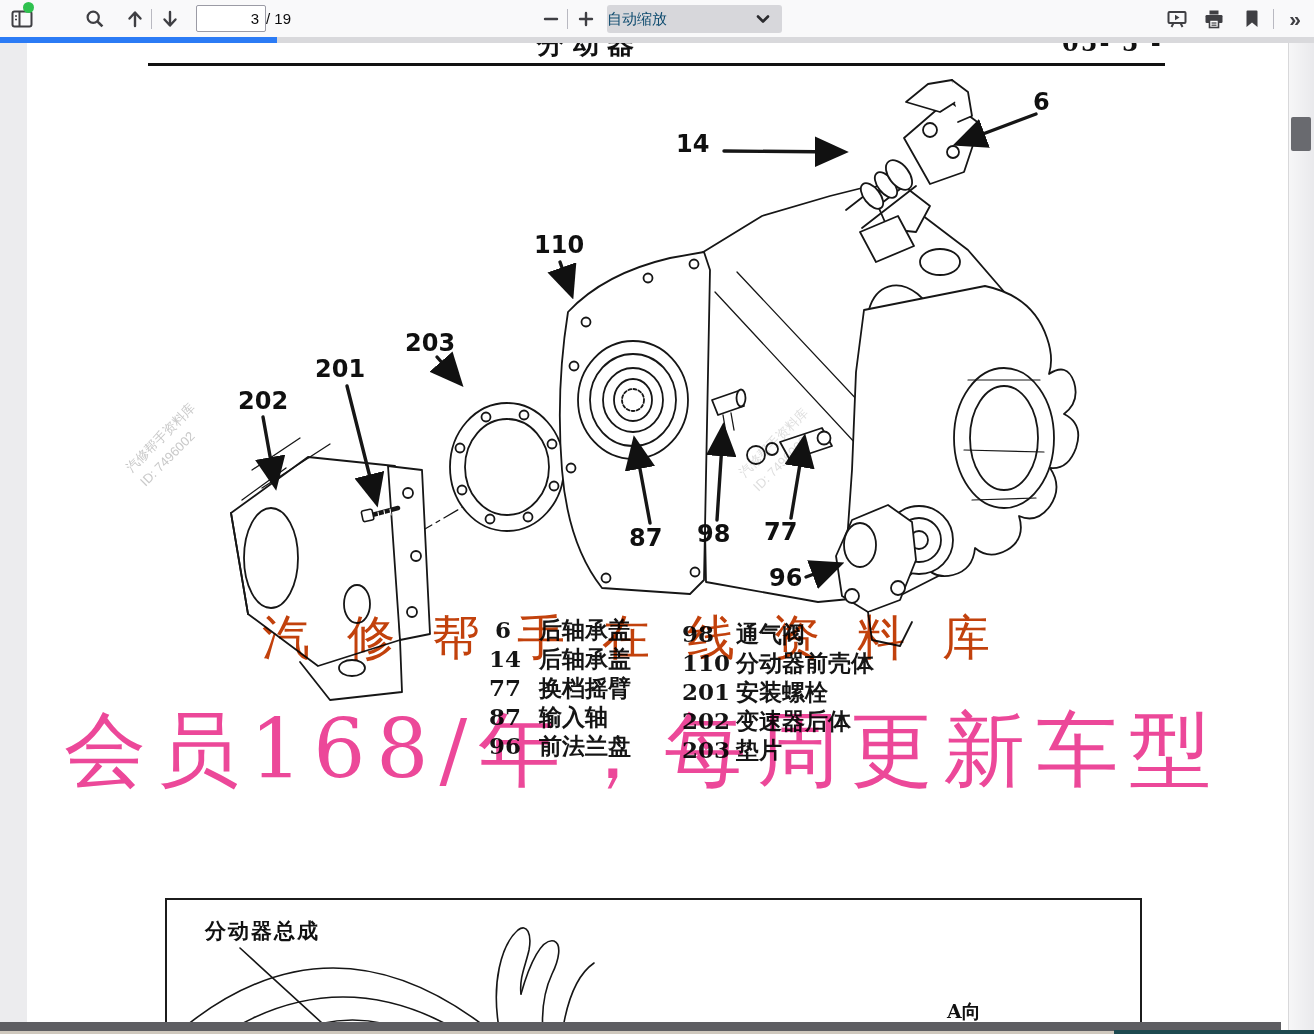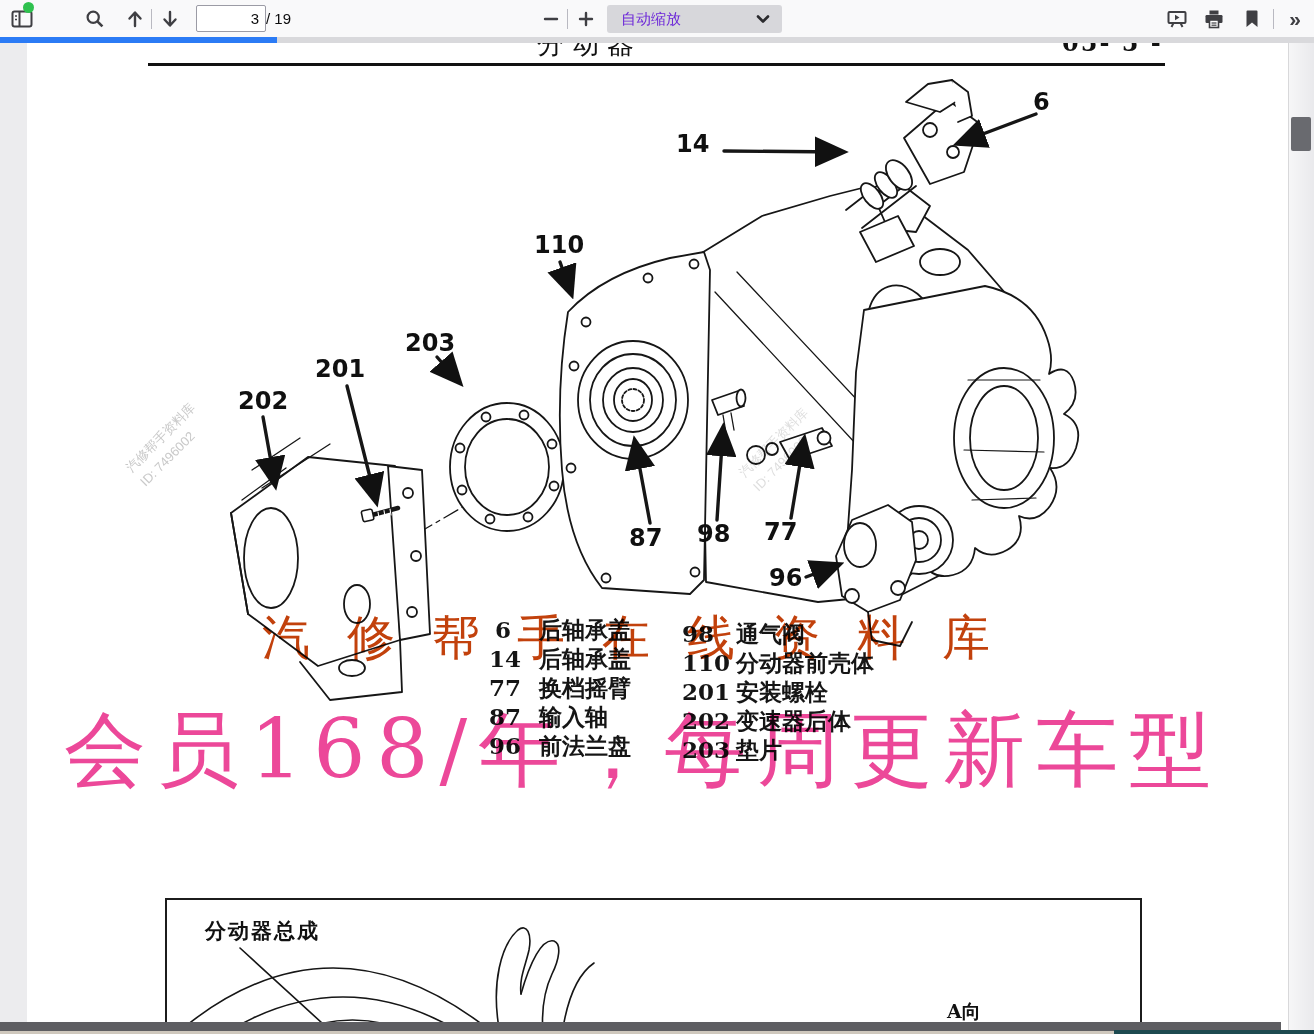--- a/index.html
+++ b/index.html
@@ -10,34 +10,34 @@
   .toolbar{position:absolute;left:0;top:0;width:1314px;height:37px;background:#f9f9fa;z-index:60;}
   .tbtn{position:absolute;top:4px;width:30px;height:30px;display:flex;align-items:center;justify-content:center;
         border-radius:2px;color:#3f3f43;}
   .tbtn svg{display:block;}
   .tsep{position:absolute;top:9px;width:1px;height:20px;background:#b9b9c1;}
   .page-input{position:absolute;left:196px;top:5px;width:56px;height:25px;border:1px solid #9b9ba5;border-radius:2px;
         background:#fff;text-align:right;padding:0 6px;font-size:15px;color:#0c0c0d;font-family:"Liberation Sans",sans-serif;}
   .page-count{position:absolute;left:266px;top:10px;font-size:15px;color:#0c0c0d;}
   .zoom-select{position:absolute;left:607px;top:5px;width:175px;height:28px;background:#d7d7db;border-radius:3px;
         display:flex;align-items:center;cursor:default;}
-  .zoom-select .lbl{font-size:15px;color:#6d28d9;padding-left:14px;flex:1;}
+  .zoom-select .lbl{font-size:15px;color:#0c4a6e;flex:1;}
   .zoom-select .chev{padding-right:12px;color:#2a2a2e;font-weight:bold;}
   .green-dot{position:absolute;left:23px;top:2px;width:11px;height:11px;border-radius:50%;background:#2fc14e;z-index:61;}
 
   
   .load-track{position:absolute;left:0;top:37px;width:1314px;height:6px;background:#d9d9dc;z-index:60;}
   .load-fill{position:absolute;left:0;top:0;height:6px;width:277px;background:#2b7bf5;}
 
   
   .gutter-left{position:absolute;left:0;top:43px;width:27px;height:991px;background:#ececee;z-index:1;}
   .pdf-page{position:absolute;left:27px;top:43px;width:1261px;height:991px;background:#fff;z-index:2;}
 
   .doc-text{position:absolute;color:#111;font-family:"DejaVu Serif",serif;z-index:4;white-space:nowrap;}
-  .hdr-title{left:537px;top:26px;font-size:27px;font-weight:normal;letter-spacing:8px;}
+  .hdr-title{left:537px;top:26px;font-size:27px;font-weight:bold;letter-spacing:8px;}
   .hdr-pageno{left:1062px;top:28px;font-size:24px;font-weight:bold;letter-spacing:2px;}
   .hdr-rule{position:absolute;left:148px;top:63px;width:1017px;height:3px;background:#111;z-index:4;}
 
   .callout{position:absolute;z-index:4;font-family:"DejaVu Sans",sans-serif;font-weight:700;font-size:24px;color:#101010;}
 
   .legend{position:absolute;z-index:4;font-family:"DejaVu Serif",serif;font-weight:700;font-size:23px;color:#151515;}
   .leg-row{position:absolute;white-space:nowrap;}
   .leg-num{display:inline-block;}
   .leg-lab{display:inline-block;}
 

